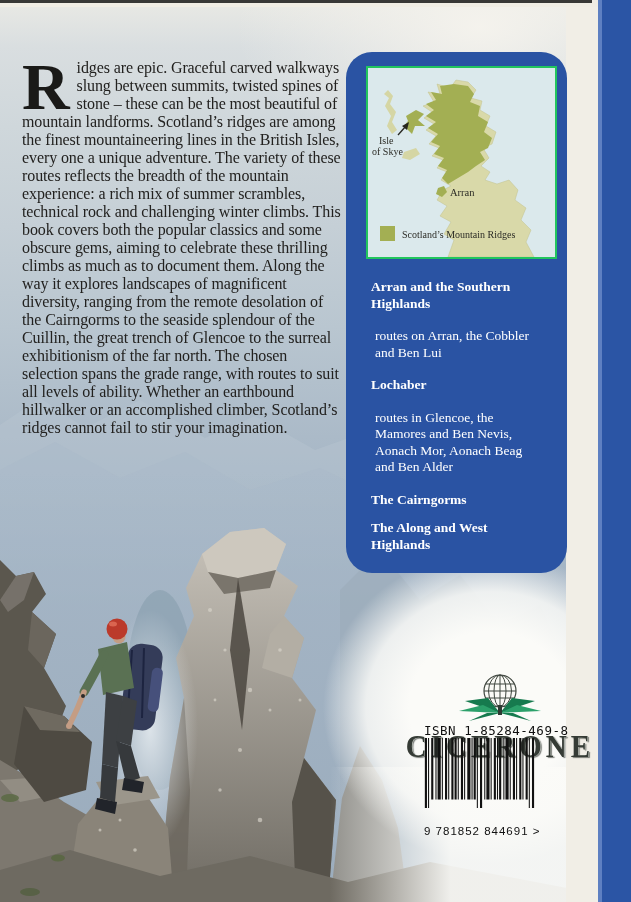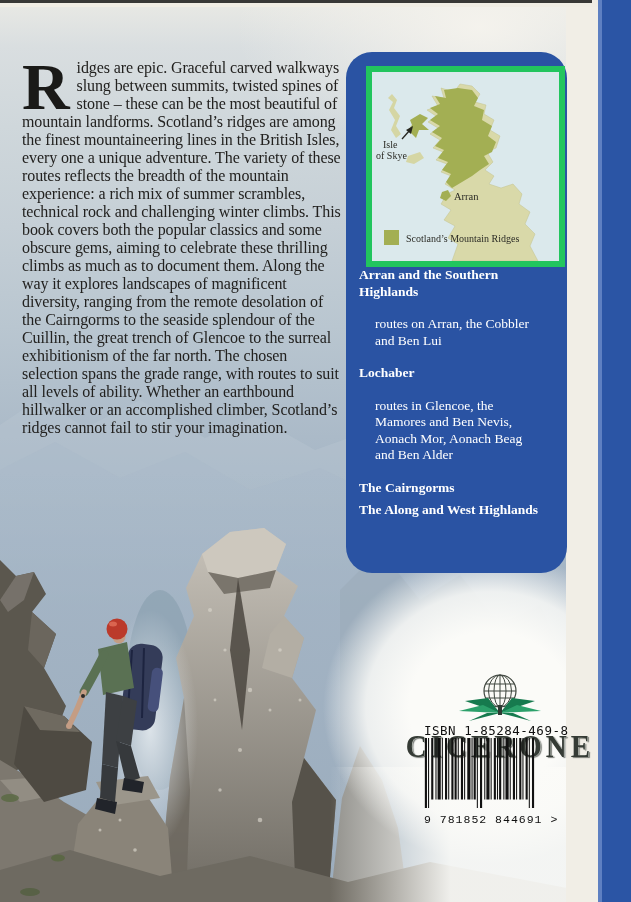--- a/index.html
+++ b/index.html
@@ -31,37 +31,37 @@
   
   #blurb{position:absolute;left:22px;top:36px;width:322px;z-index:5;
     font-size:16px;line-height:18px;color:#22211f;letter-spacing:-.1px;}
   #blurb .dropcap{float:left;font-size:66px;line-height:52px;height:52px;
     font-weight:700;color:#1a1a18;padding:2px 7px 0 0;}
 
   
   #panel{position:absolute;left:346px;top:45px;width:221px;height:521px;background:#2a53a3;
     border-radius:26px;z-index:4;color:#fff;}
   #mapbox{position:absolute;left:20px;top:14px;width:187px;height:189px;background:#1d4ed8;
-    border:6px solid #22c55e;}
+    border:2px solid #22c55e;}
   #regions{position:absolute;left:13px;right:10px;top:215px;}
   .region{margin-bottom:6px;}
-  .region h3{margin:0;font-size:13.5px;line-height:16.5px;font-weight:700;}
+  .region h3{margin:12px;font-size:13.5px;line-height:16.5px;font-weight:700;}
   .region p{margin:16px;font-size:13.5px;line-height:16.5px;font-weight:400;}
   .region p:empty{display:none;}
 
   
   #logo{position:absolute;left:398px;top:664px;width:204px;text-align:center;z-index:6;}
   #pubname{margin-top:1px;font-family:"Liberation Serif",serif;font-weight:700;font-size:29px;
     letter-spacing:4px;color:#353b35;transform:scaleY(1.08);
     text-shadow:.5px .5px 0 #cdd3cb, 1.5px 1.5px 1px rgba(18,24,18,.55);}
 
   
   #isbn{position:absolute;left:424px;top:716px;width:152px;z-index:6;color:#101010;}
   #isbnlabel{font-family:"DejaVu Sans Mono",monospace;font-size:12.5px;letter-spacing:.5px;}
-  #digits{font-family:Liberation Mono, monospace;font-size:11.5px;letter-spacing:1px;margin-top:1px;}
+  #digits{font-family:Liberation Sans, sans-serif;font-size:11.5px;letter-spacing:1px;margin-top:13px;}
 
   
   .maplabel{font-family:"Liberation Serif",serif;fill:#2b2b25;}
 </style>
 </head>
 <body>
 
 <div id="root">
 
   <div id="cover">

